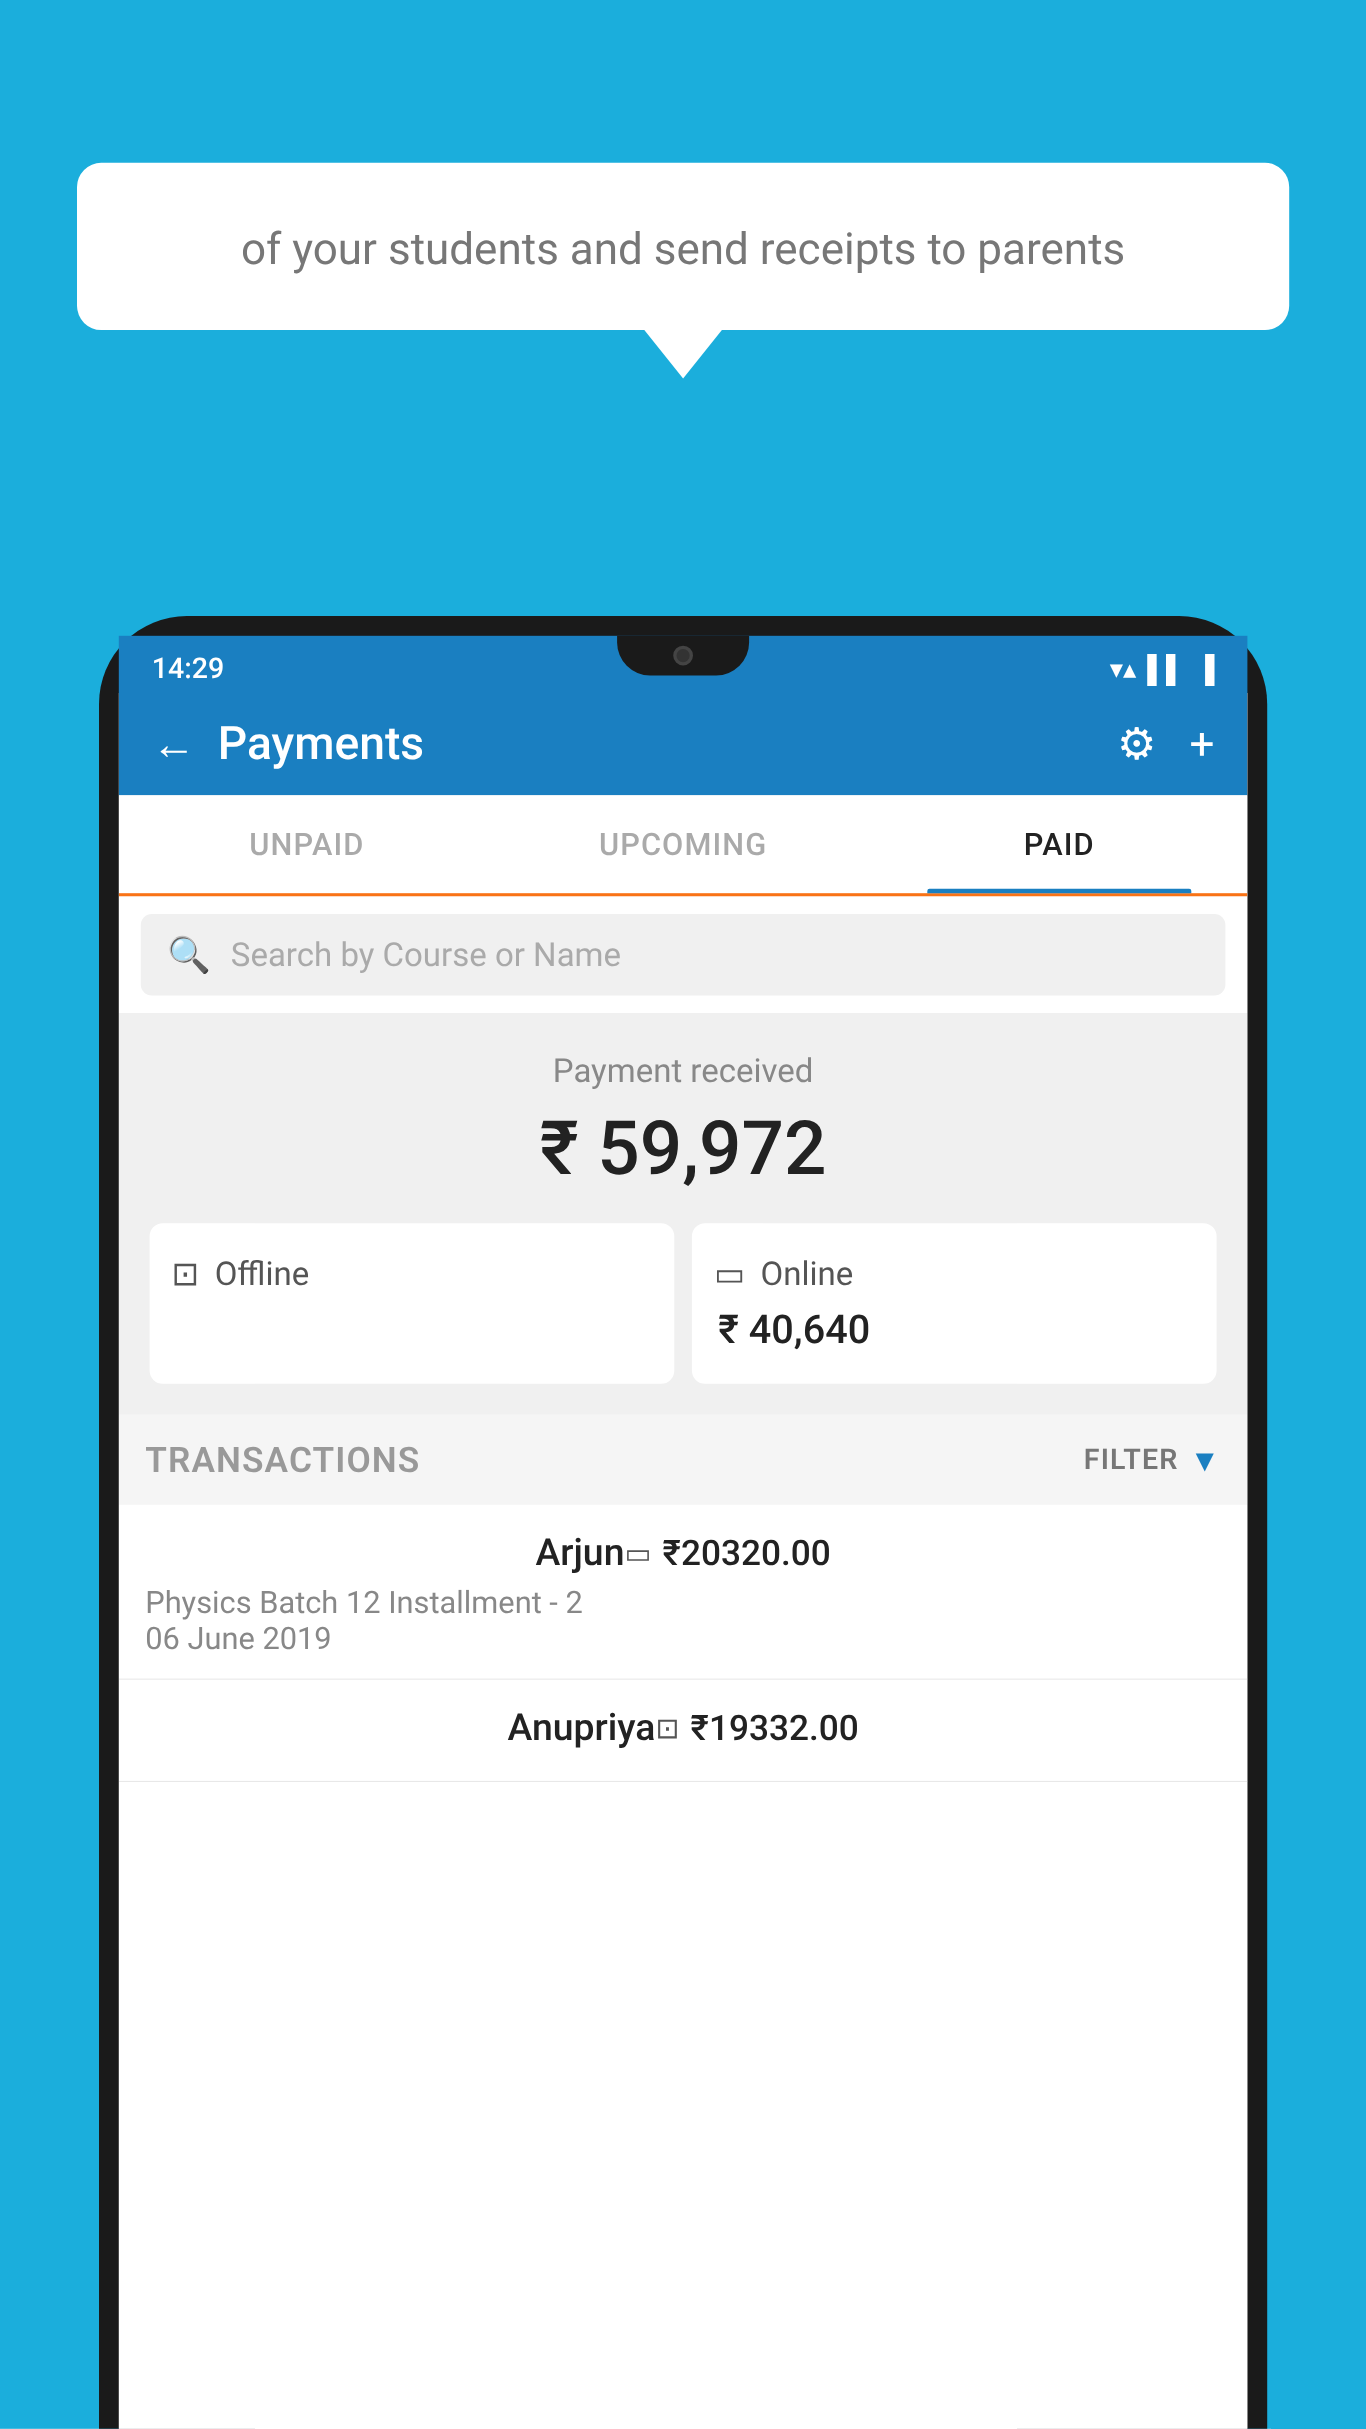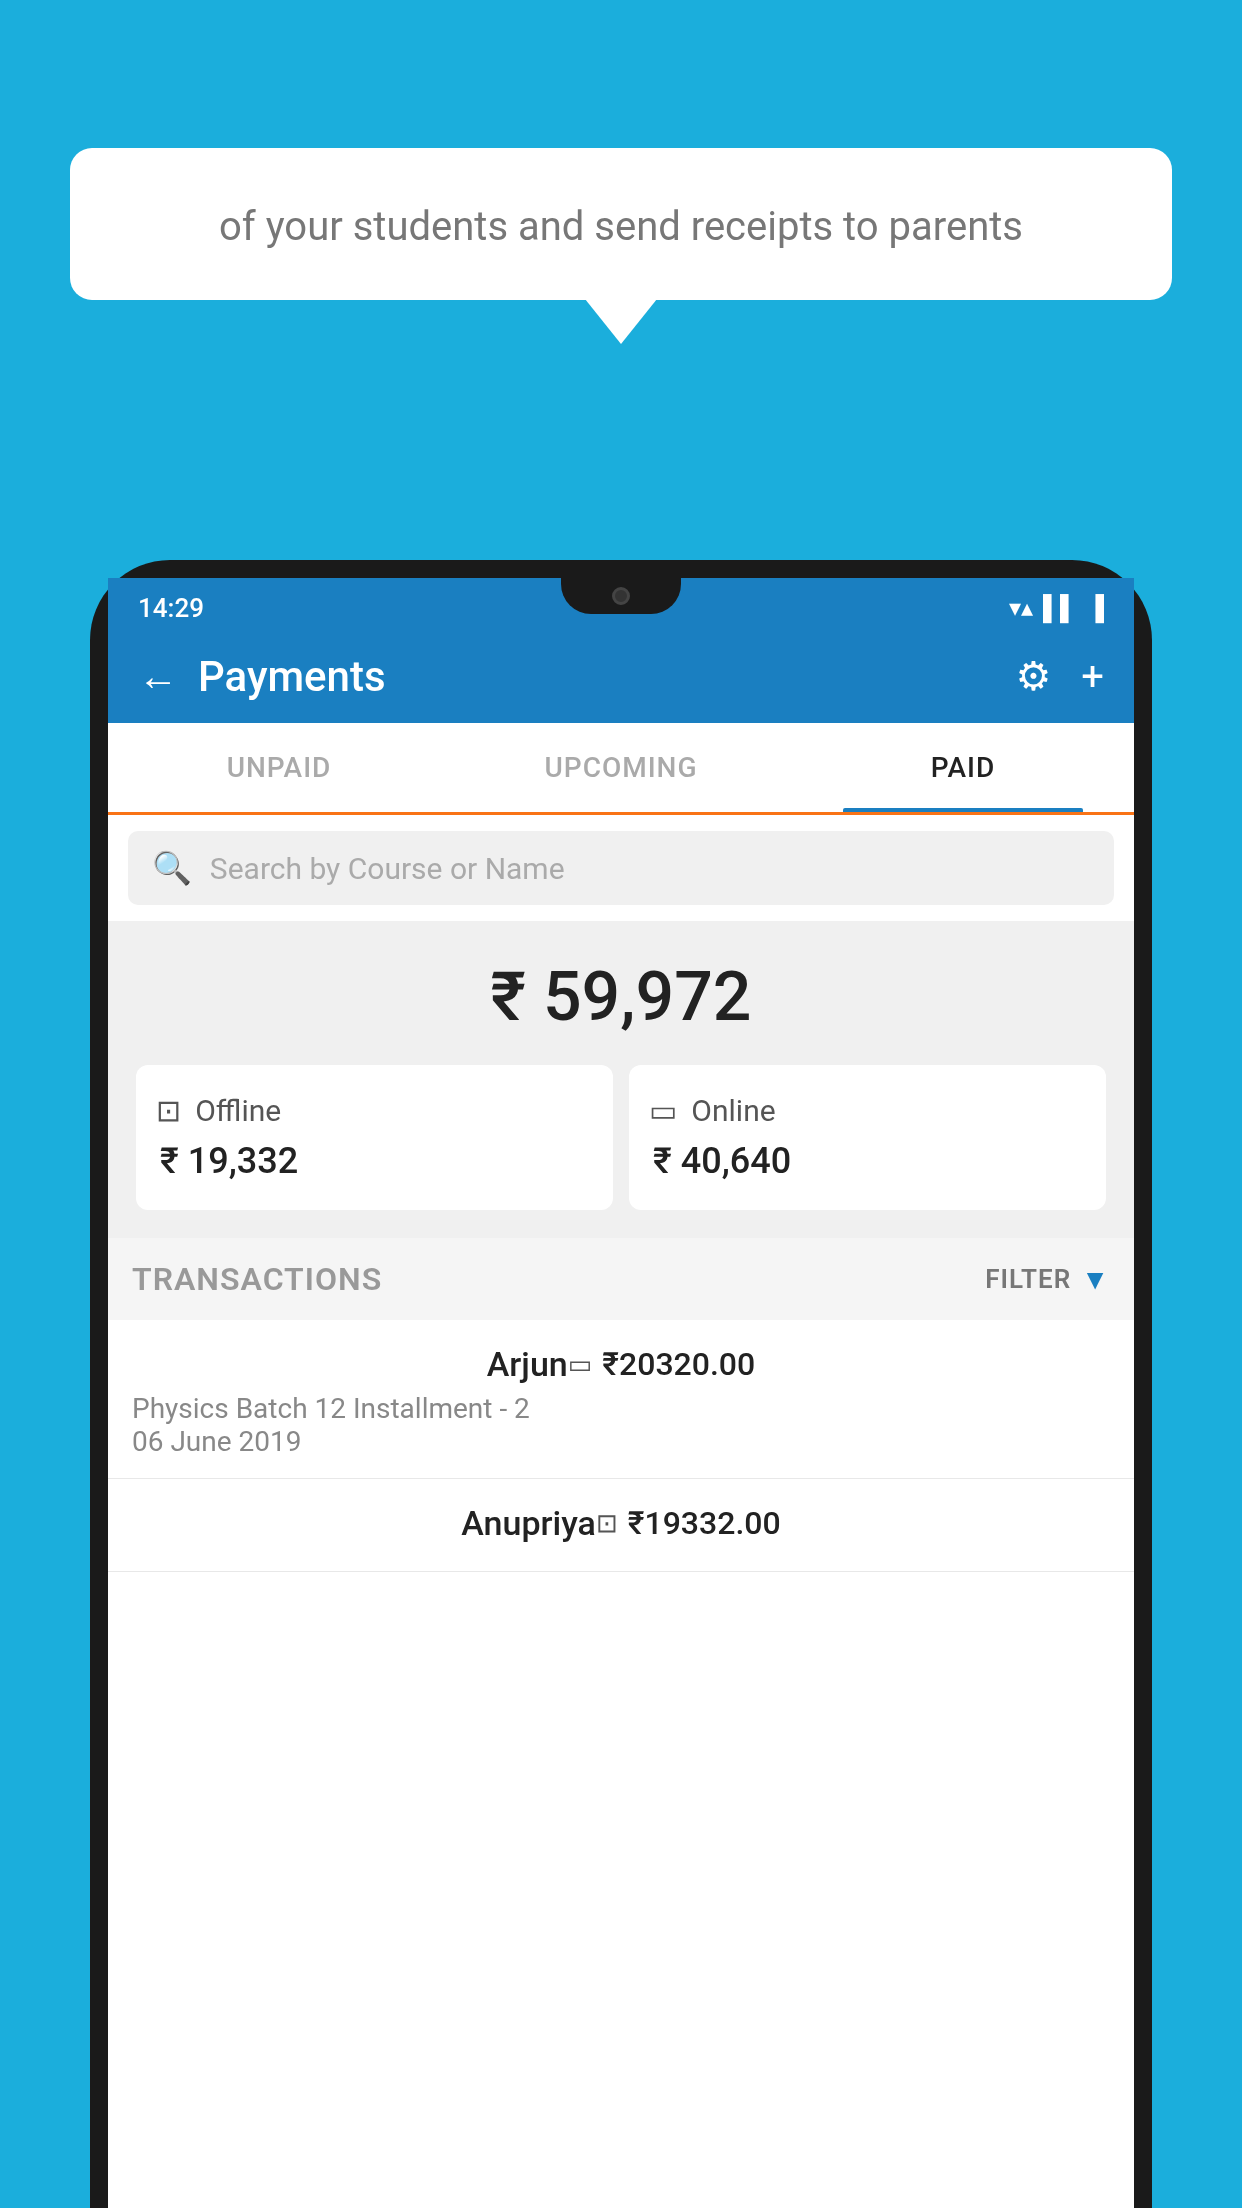--- a/index.html
+++ b/index.html
@@ -426,28 +426,28 @@
       </div>
 
       <div class="search-container">
         <div class="search-bar">
           <span class="search-icon-el">🔍</span>
           <span class="search-placeholder">Search by Course or Name</span>
         </div>
       </div>
 
       <div class="payment-summary">
+        <div class="payment-label">Payment received</div>
         <div class="payment-amount">₹ 59,972</div>
         <div class="payment-cards">
           <div class="payment-card">
             <div class="card-header">
               <span class="card-icon">⊡</span>
               <span class="card-type">Offline</span>
             </div>
-            <div class="card-amount">₹ 19,332</div>
           </div>
           <div class="payment-card">
             <div class="card-header">
               <span class="card-icon">▭</span>
               <span class="card-type">Online</span>
             </div>
             <div class="card-amount">₹ 40,640</div>
           </div>
         </div>
       </div>

